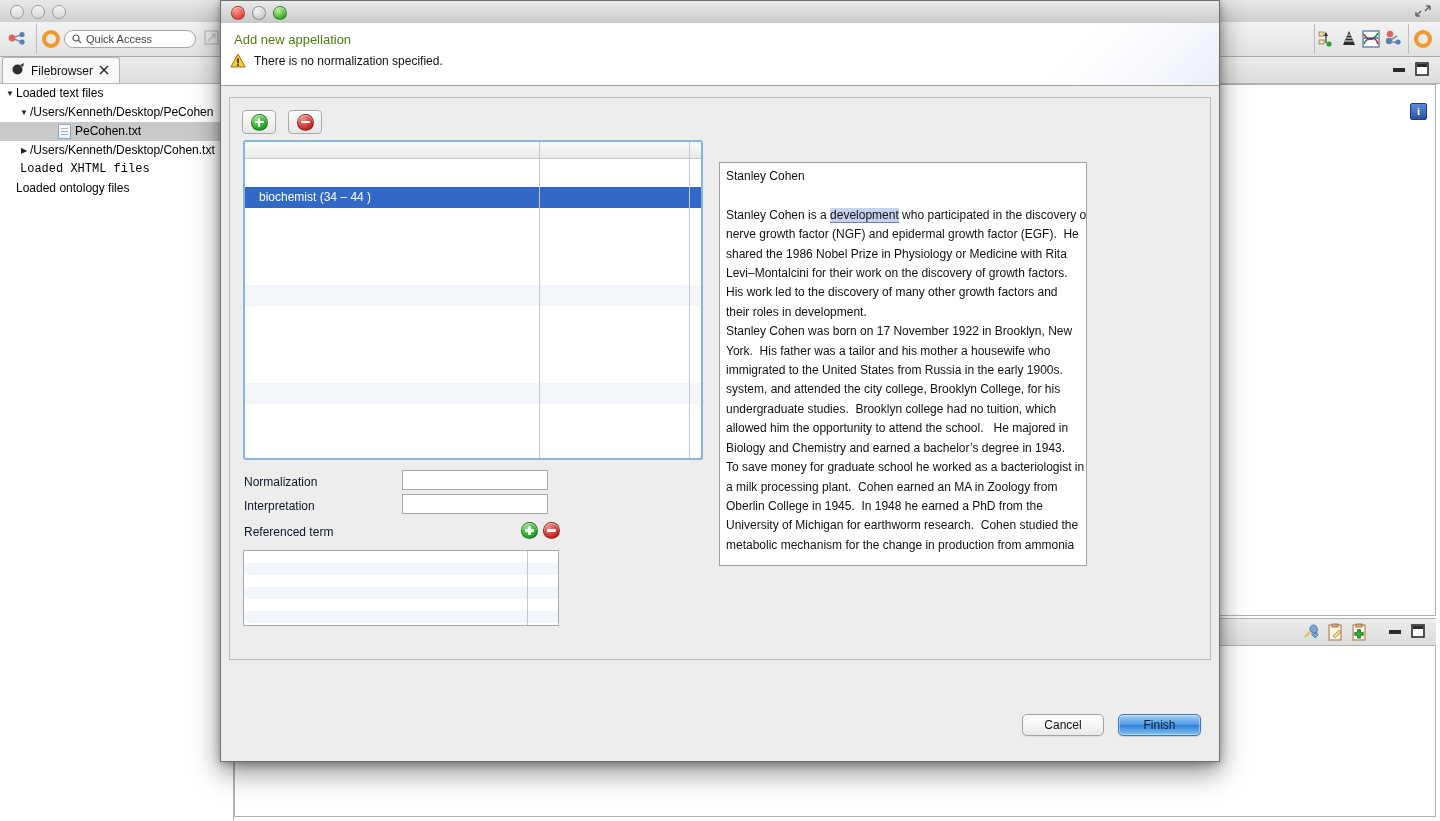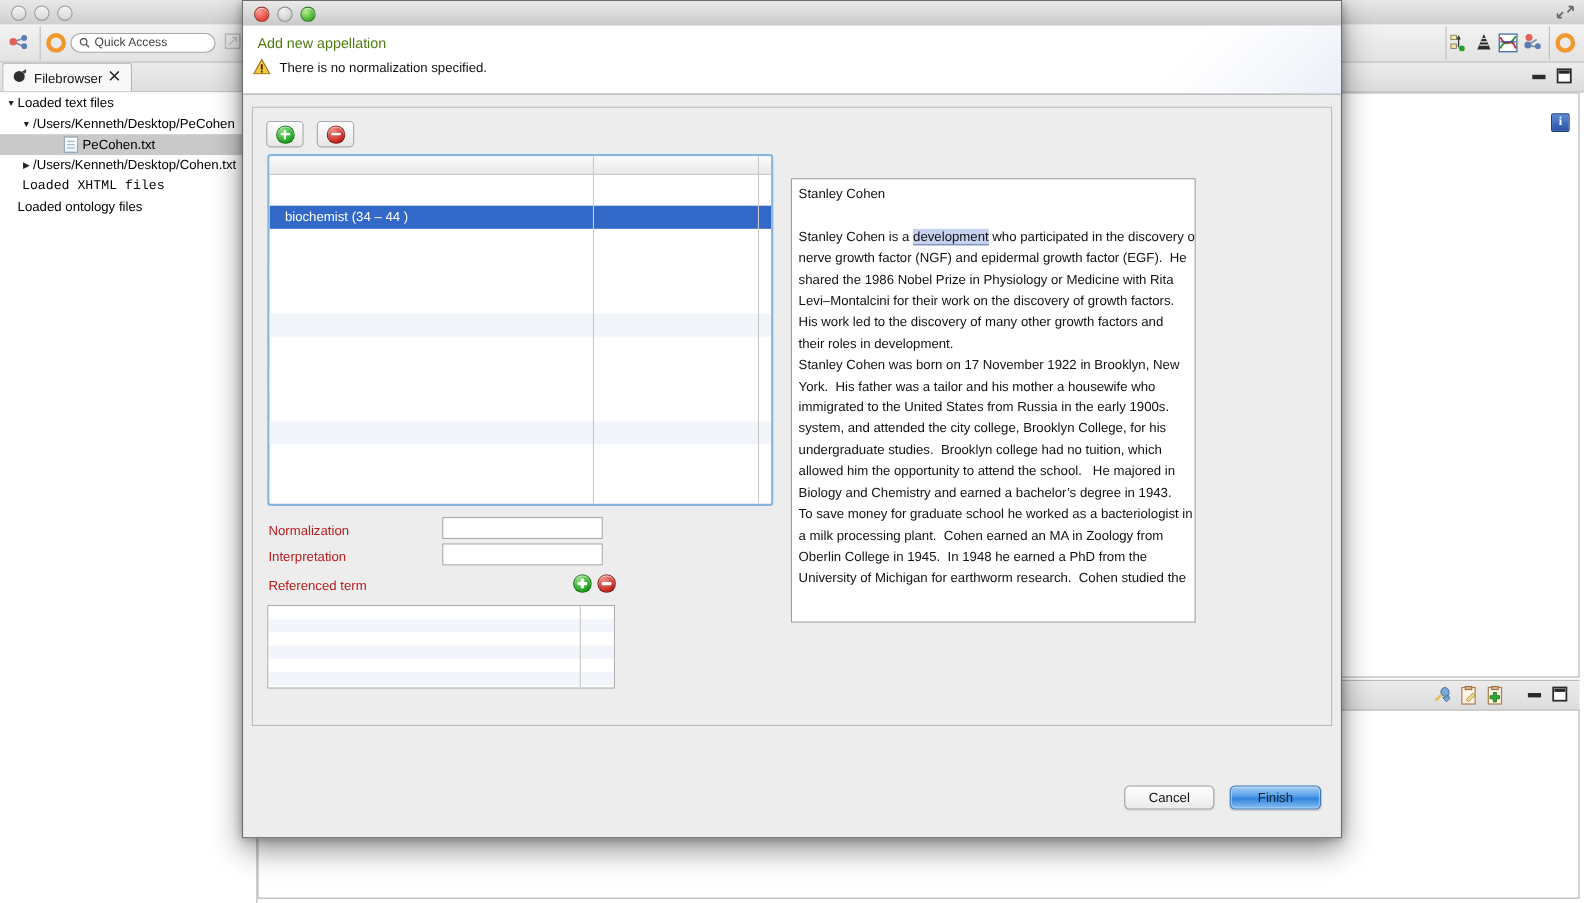--- a/index.html
+++ b/index.html
@@ -205,21 +205,21 @@
   }
   .tbl-rows { position: relative; }
   .tbl-row { height: 21px; line-height: 21px; position: relative; margin-top: 28px; }
   .tbl-row.odd { background: #f2f5fa; }
   .tbl-row.even { background: #ffffff; }
   .tbl-row.selected { background: #3268c8; color: #fff; }
   .tbl-cell-label { position: absolute; left: 14px; top: 0; font-size: 12px; white-space: nowrap; }
   .col-div { position: absolute; top: 0; bottom: 0; width: 1px; background: #c9c9c9; }
 
   
-  .form-label { position: absolute; font-size: 12px; color: #b91c1c; }
+  .form-label { position: absolute; font-size: 12px; color: #0f172a; }
   .text-field {
     position: absolute; height: 20px; width: 146px;
     background: #fff; border: 1px solid #a9a9a9;
     box-sizing: border-box;
   }
   .ref-list {
     position: absolute; left: 13px; top: 452px; width: 316px; height: 76px;
     background: #fff; border: 1px solid #a9a9a9; box-sizing: border-box;
     overflow: hidden;
   }
@@ -602,20 +602,21 @@
             <div class="doc-line"><span>York.  His father was a tailor and his mother a housewife who</span></div>
             <div class="doc-line"><span>immigrated to the United States from Russia in the early 1900s.</span></div>
             <div class="doc-line"><span>system, and attended the city college, Brooklyn College, for his</span></div>
             <div class="doc-line"><span>undergraduate studies.  Brooklyn college had no tuition, which</span></div>
             <div class="doc-line"><span>allowed him the opportunity to attend the school.   He majored in</span></div>
             <div class="doc-line"><span>Biology and Chemistry and earned a bachelor’s degree in 1943.</span></div>
             <div class="doc-line"><span>To save money for graduate school he worked as a bacteriologist in</span></div>
             <div class="doc-line"><span>a milk processing plant.  Cohen earned an MA in Zoology from</span></div>
             <div class="doc-line"><span>Oberlin College in 1945.  In 1948 he earned a PhD from the</span></div>
             <div class="doc-line"><span>University of Michigan for earthworm research.  Cohen studied the</span></div>
+            <div class="doc-line"><span>metabolic mechanism for the change in production from ammonia</span></div>
           </div>
       </div>
 
     </div>
 
     <div class="dlg-footer">
       <div class="btn btn-normal" style="left:801px; bottom:25px; width:82px;">Cancel</div>
       <div class="btn btn-default" style="left:897px; bottom:25px; width:83px;">Finish</div>
     </div>
 

